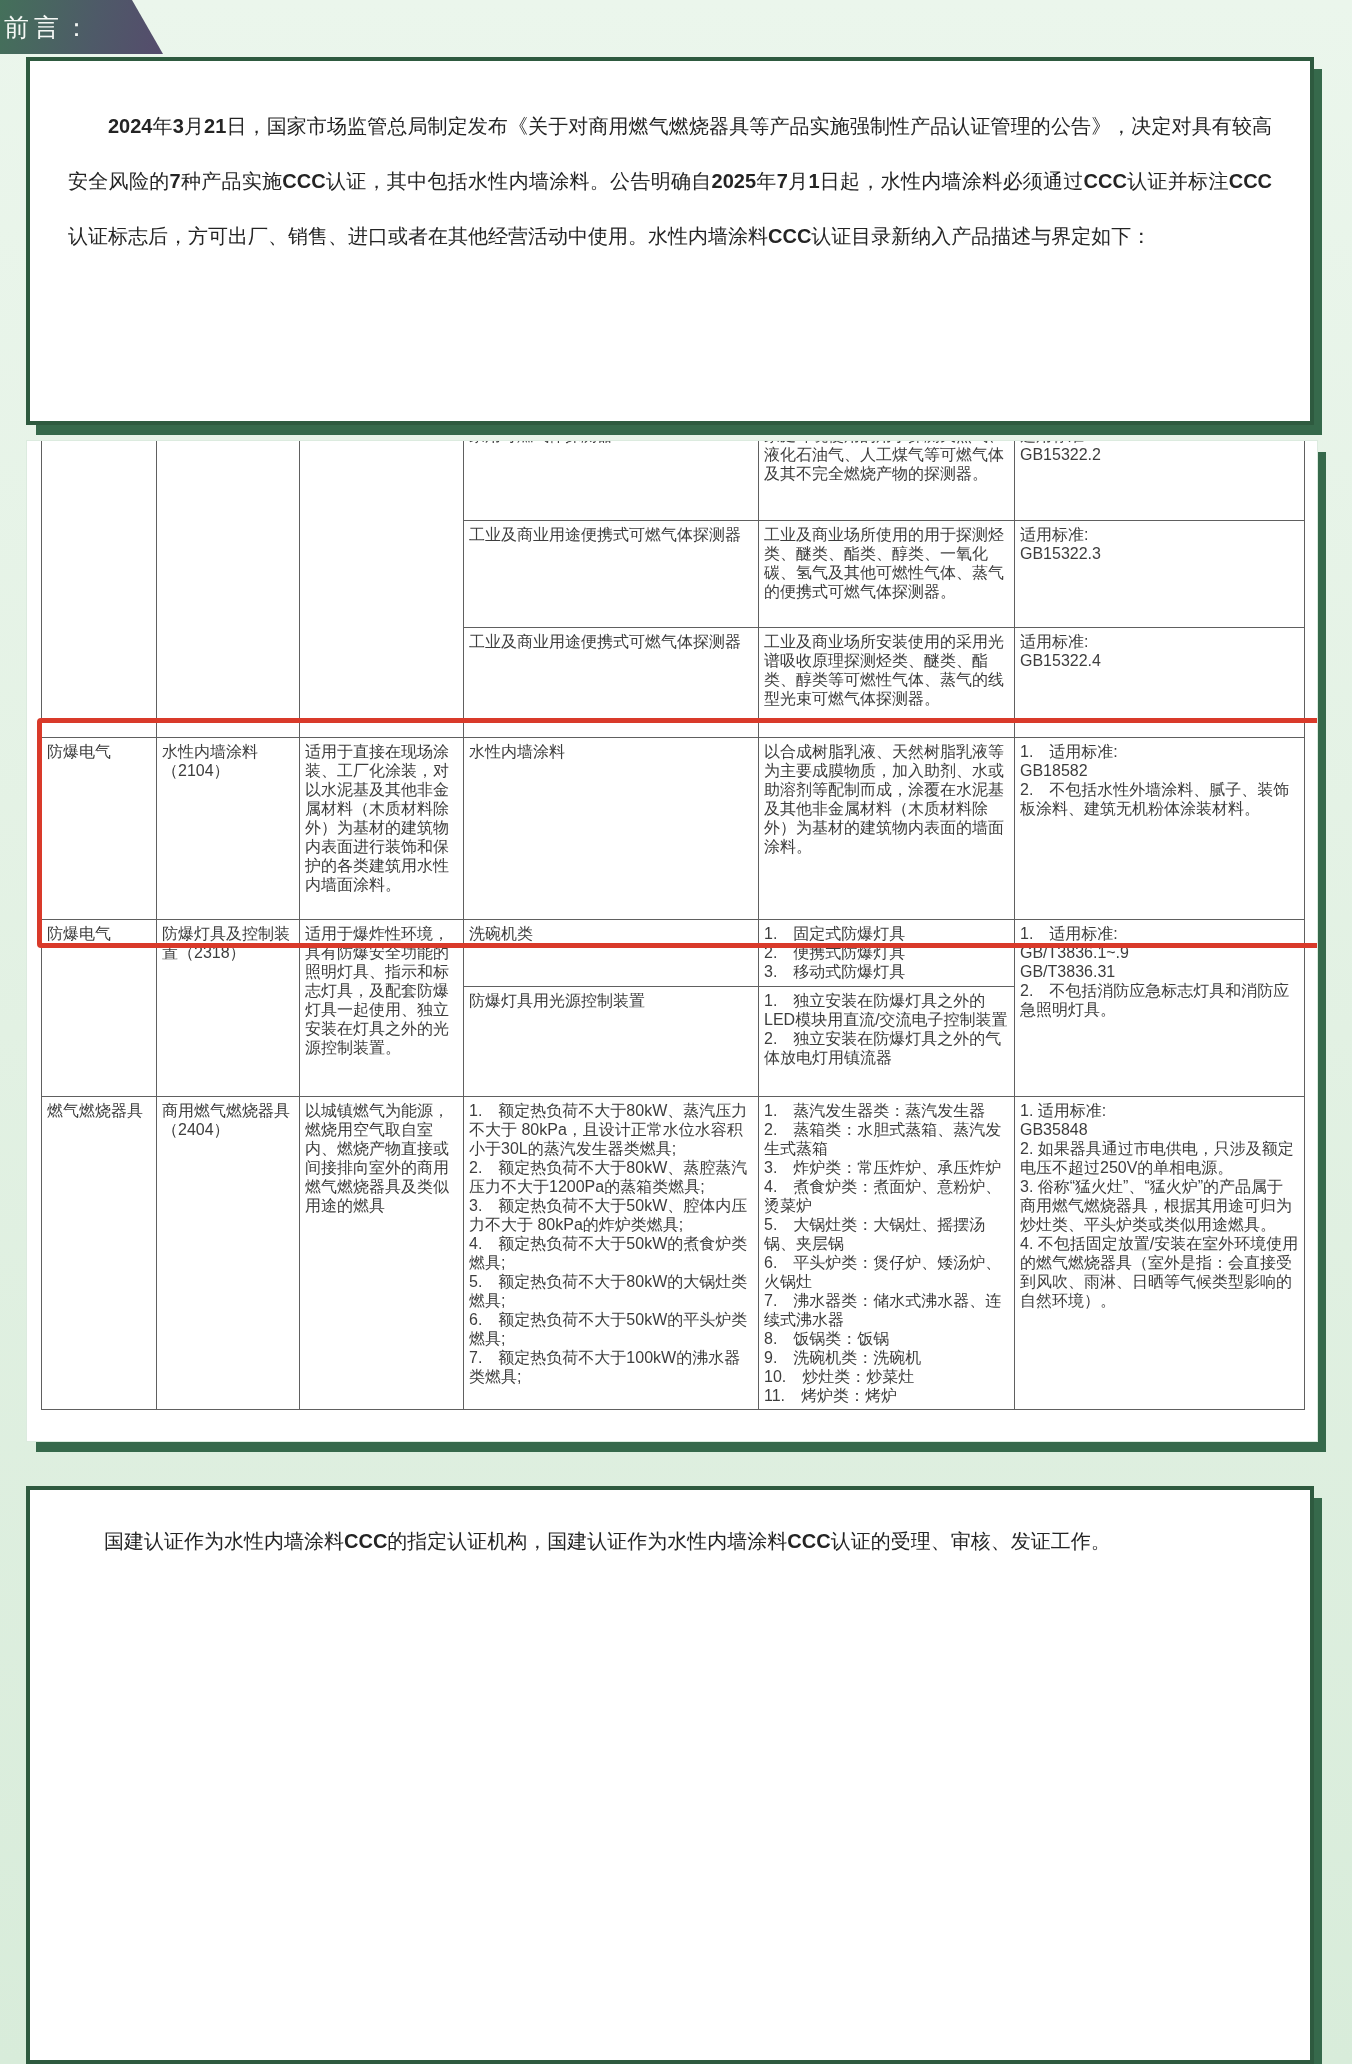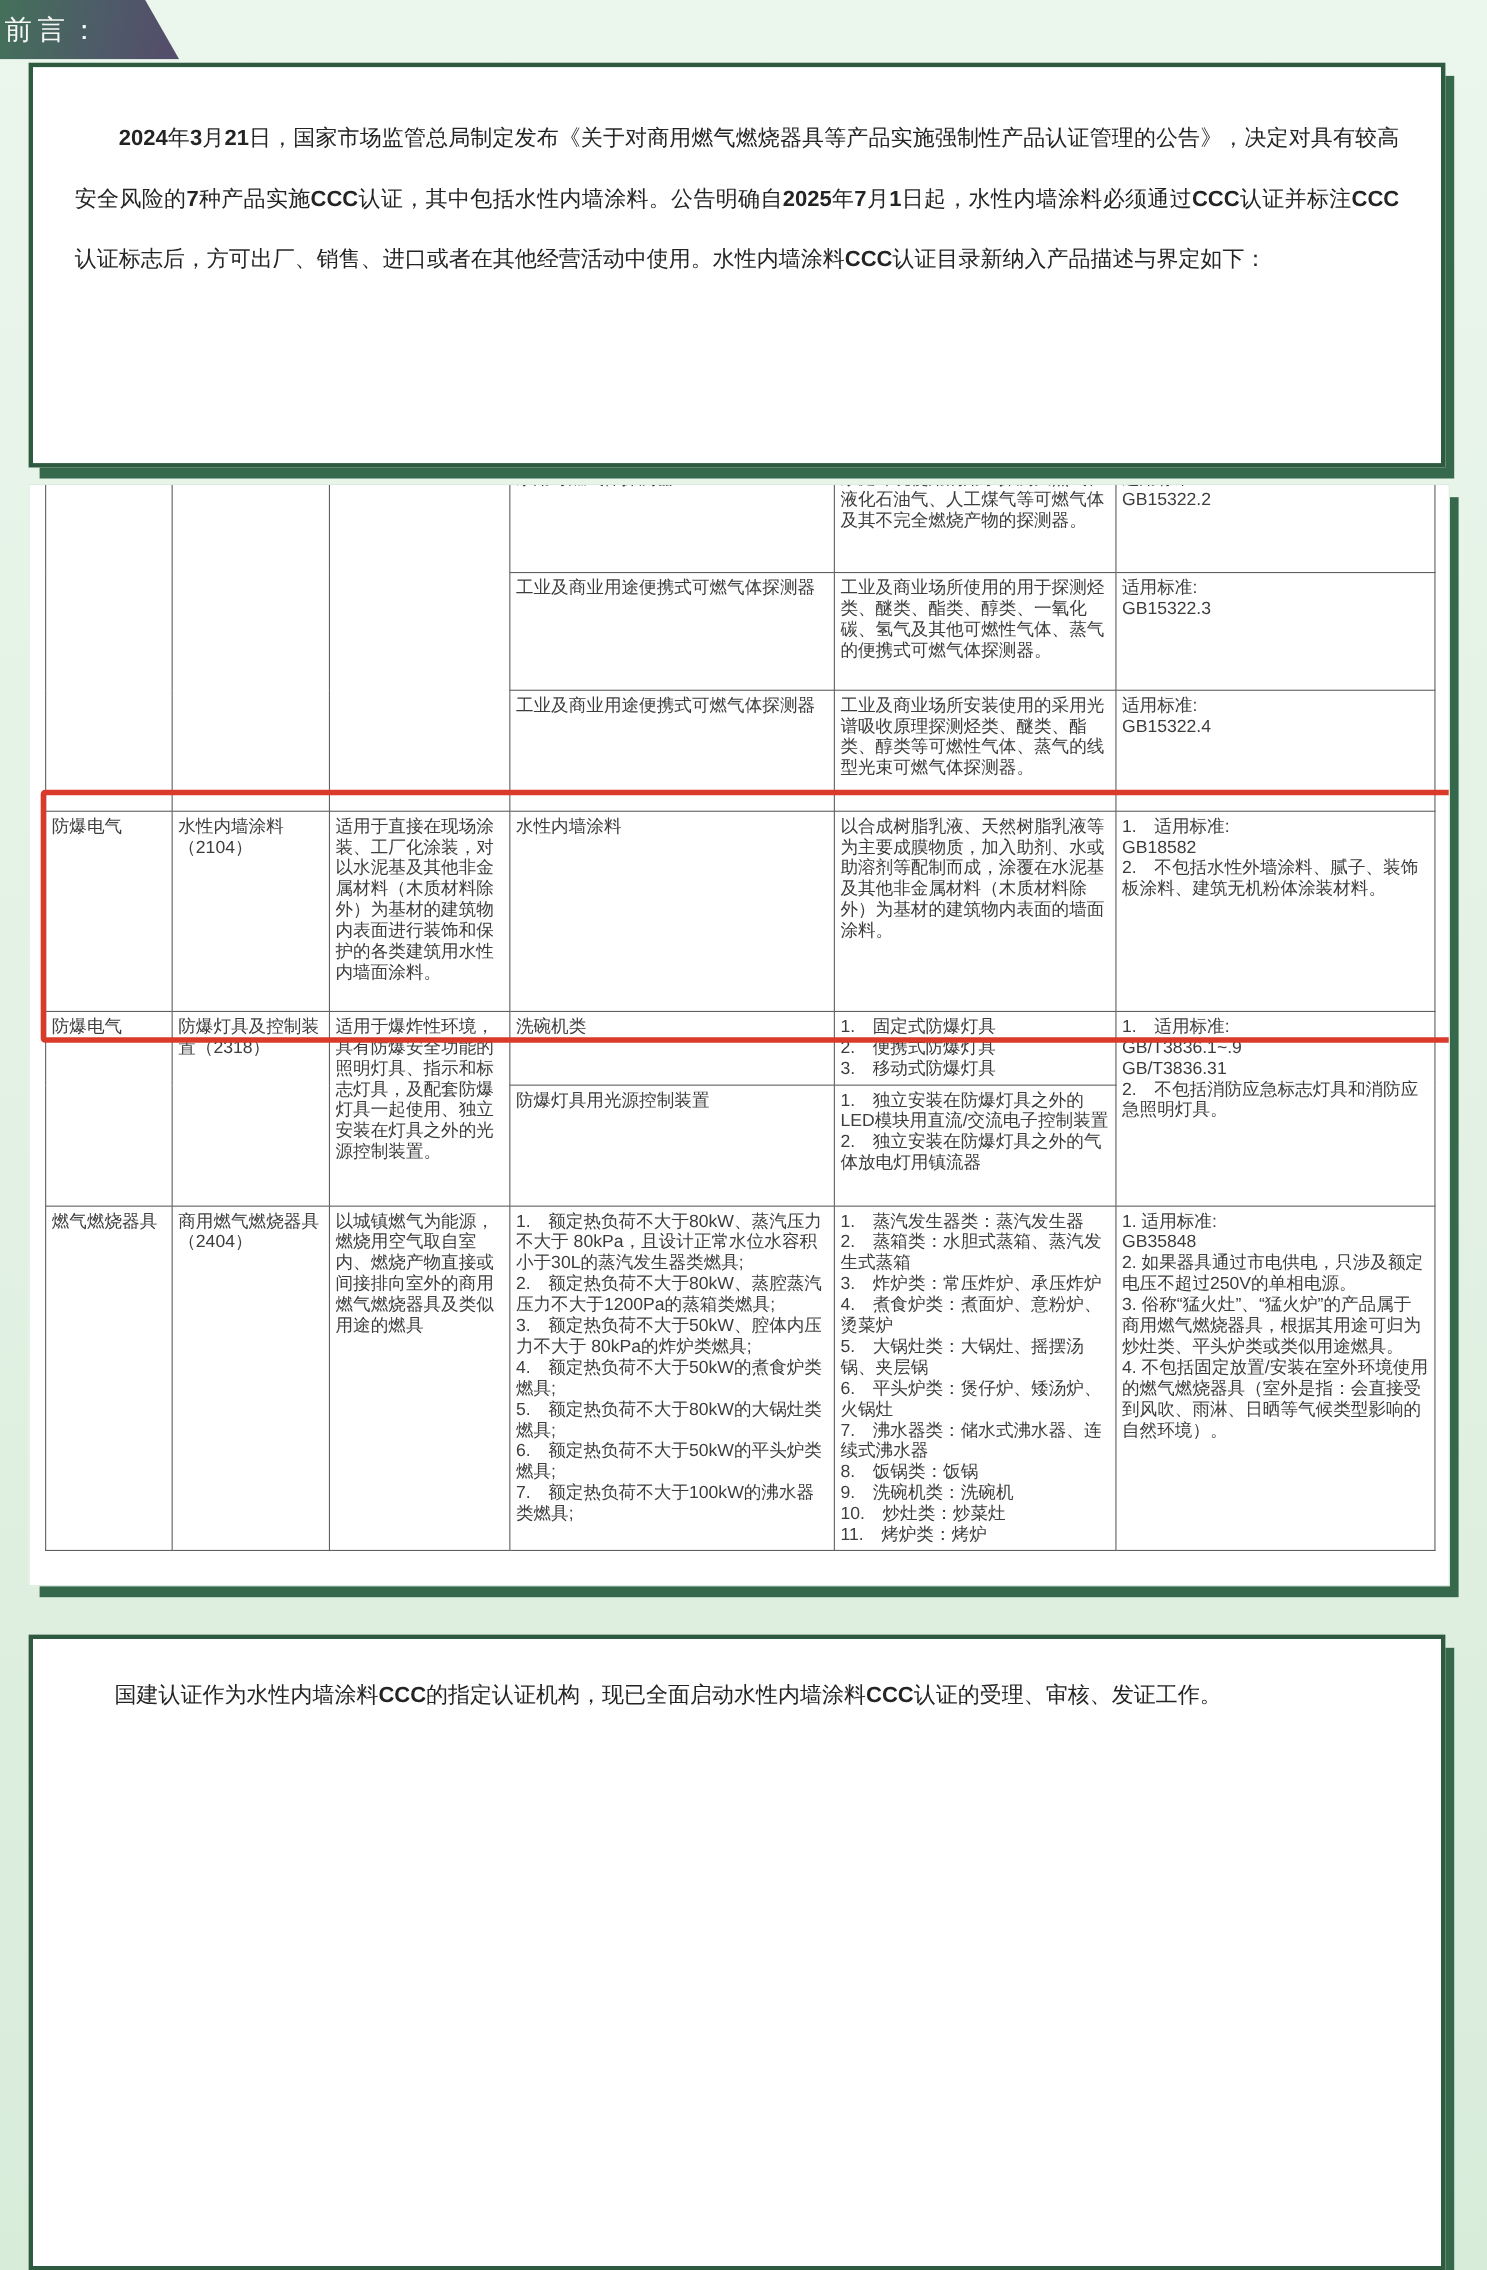--- a/index.html
+++ b/index.html
@@ -204,14 +204,14 @@
 2. 如果器具通过市电供电，只涉及额定电压不超过250V的单相电源。
 3. 俗称“猛火灶”、“猛火炉”的产品属于商用燃气燃烧器具，根据其用途可归为炒灶类、平头炉类或类似用途燃具。
 4. 不包括固定放置/安装在室外环境使用的燃气燃烧器具（室外是指：会直接受到风吹、雨淋、日晒等气候类型影响的自然环境）。</div>
           </td>
     </tr>
   </tbody>
     </table>
 </div>
 
 <div class="card closing">
-  <p class="card-text"><span>国建认证作为水性内墙涂料</span><span class="b">CCC</span><span>的指定认证机构，现已全面启动水性内墙涂料</span><span class="b">CCC</span><span>认证的受理、审核、发证工作。</span></p>
+  <p class="card-text"><span>国建认证作为水性内墙涂料</span><span class="b">CCC</span><span>的指定认证机构，国建认证作为水性内墙涂料</span><span class="b">CCC</span><span>认证的受理、审核、发证工作。</span></p>
 </div>
 
 </body></html>

